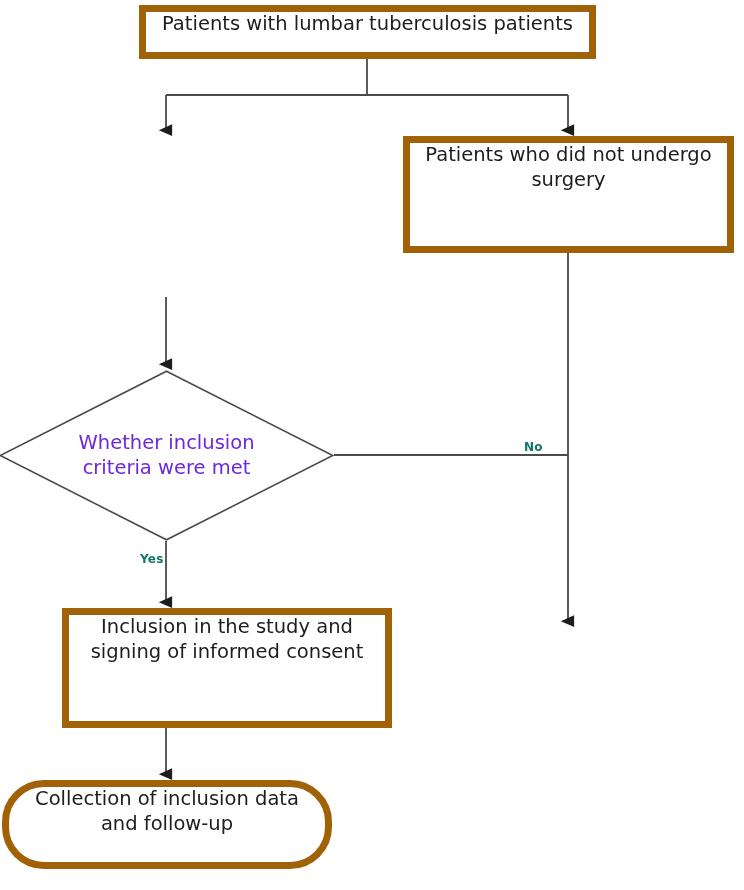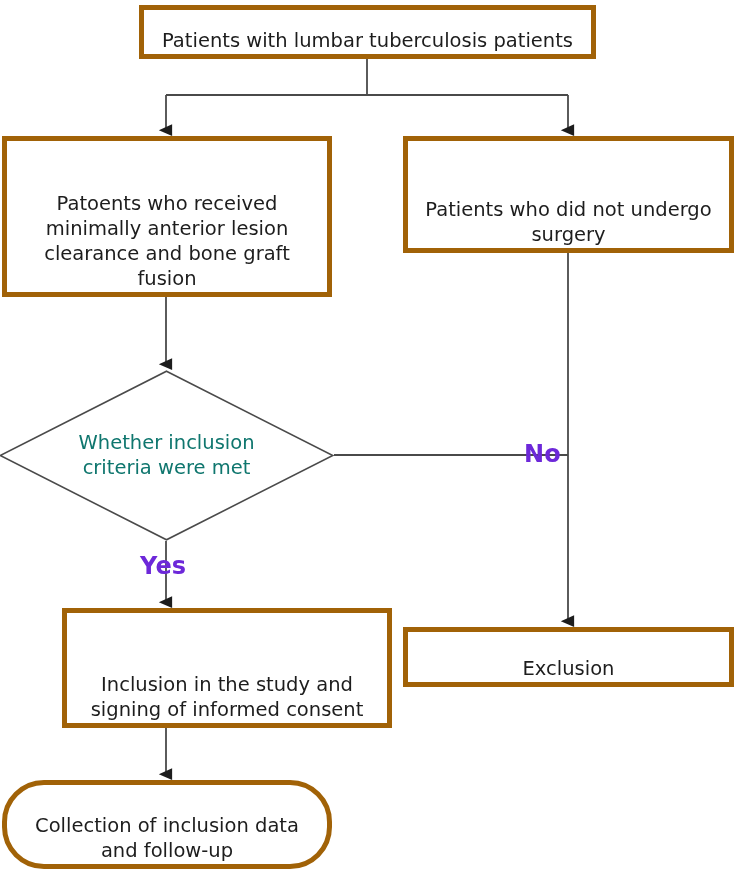--- a/index.html
+++ b/index.html
@@ -25,23 +25,23 @@
     left: 0;
     top: 0;
     width: 744px;
     height: 890px;
   }
   
   .node {
     position: absolute;
     box-sizing: border-box;
     background: #ffffff;
-    border: 5px solid #a16207;
+    border: 7px solid #a16207;
     display: flex;
-    align-items: flex-end;
+    align-items: flex-start;
     justify-content: center;
     text-align: center;
   }
   .node .node-text {
     display: block;
     width: 100%;
     padding: 0 10px;
     box-sizing: border-box;
     font-size: 19.5px;
     line-height: 1.28;
@@ -66,31 +66,31 @@
     left: 0;
     top: 0;
     width: 100%;
     height: 100%;
     display: flex;
     align-items: center;
     justify-content: center;
     text-align: center;
     font-size: 19.5px;
     line-height: 1.28;
-    color: #0f766e;
+    color: #6d28d9;
     white-space: pre-line;
     box-sizing: border-box;
     padding: 0 31px;
   }
   
   .edge-label {
     position: absolute;
-    font-size: 24px;
+    font-size: 12px;
     font-weight: bold;
-    color: #6d28d9;
+    color: #0f766e;
     white-space: nowrap;
     letter-spacing: 0.2px;
   }
   
   #node-source      { left: 139px; top: 5px;   width: 457px; height: 54px; }
   #node-surgery     { left: 2px;   top: 136px; width: 330px; height: 161px; }
   #node-nosurgery   { left: 403px; top: 136px; width: 331px; height: 117px; }
   #node-decision    { left: -1px;  top: 370px; width: 335px; height: 171px; }
   #node-inclusion   { left: 16px;   top: 608px; width: 330px; height: 120px; margin-left: 46px; }
   #node-exclusion   { left: 403px; top: 627px; width: 331px; height: 60px; }
@@ -141,48 +141,39 @@
 
     <g>
       <path d="M166,702 L166,774" stroke="#4a4a4a" stroke-width="1.8" fill="none" marker-end="url(#arrowhead)"></path>
     </g>
   </svg>
 
   <div class="node" id="node-source">
     <span class="node-text">Patients with lumbar tuberculosis patients</span>
   </div>
 
-  <div class="node" id="node-surgery">
-    <span class="node-text">Patoents who received
-minimally anterior lesion
-clearance and bone graft
-fusion</span>
-  </div>
 
   <div class="node" id="node-nosurgery">
     <span class="node-text">Patients who did not undergo
 surgery</span>
   </div>
 
   <div class="diamond-wrap" id="node-decision">
     <svg width="335" height="171" viewBox="0 0 335 171" xmlns="http://www.w3.org/2000/svg">
       <polygon points="167.5,1.2 333.8,85.5 167.5,169.8 1.2,85.5" fill="#ffffff" stroke="#4a4a4a" stroke-width="1.6"></polygon>
     </svg>
     <span class="node-text">Whether inclusion
 criteria were met</span>
   </div>
 
   <div class="node" id="node-inclusion">
     <span class="node-text">Inclusion in the study and
 signing of informed consent</span>
   </div>
 
-  <div class="node" id="node-exclusion">
-    <span class="node-text">Exclusion</span>
-  </div>
 
   <div class="node rounded" id="node-collection">
     <span class="node-text">Collection of inclusion data
 and follow-up</span>
   </div>
 
   <span class="edge-label" id="label-yes">Yes</span>
   <span class="edge-label" id="label-no">No</span>
 
 </div>

